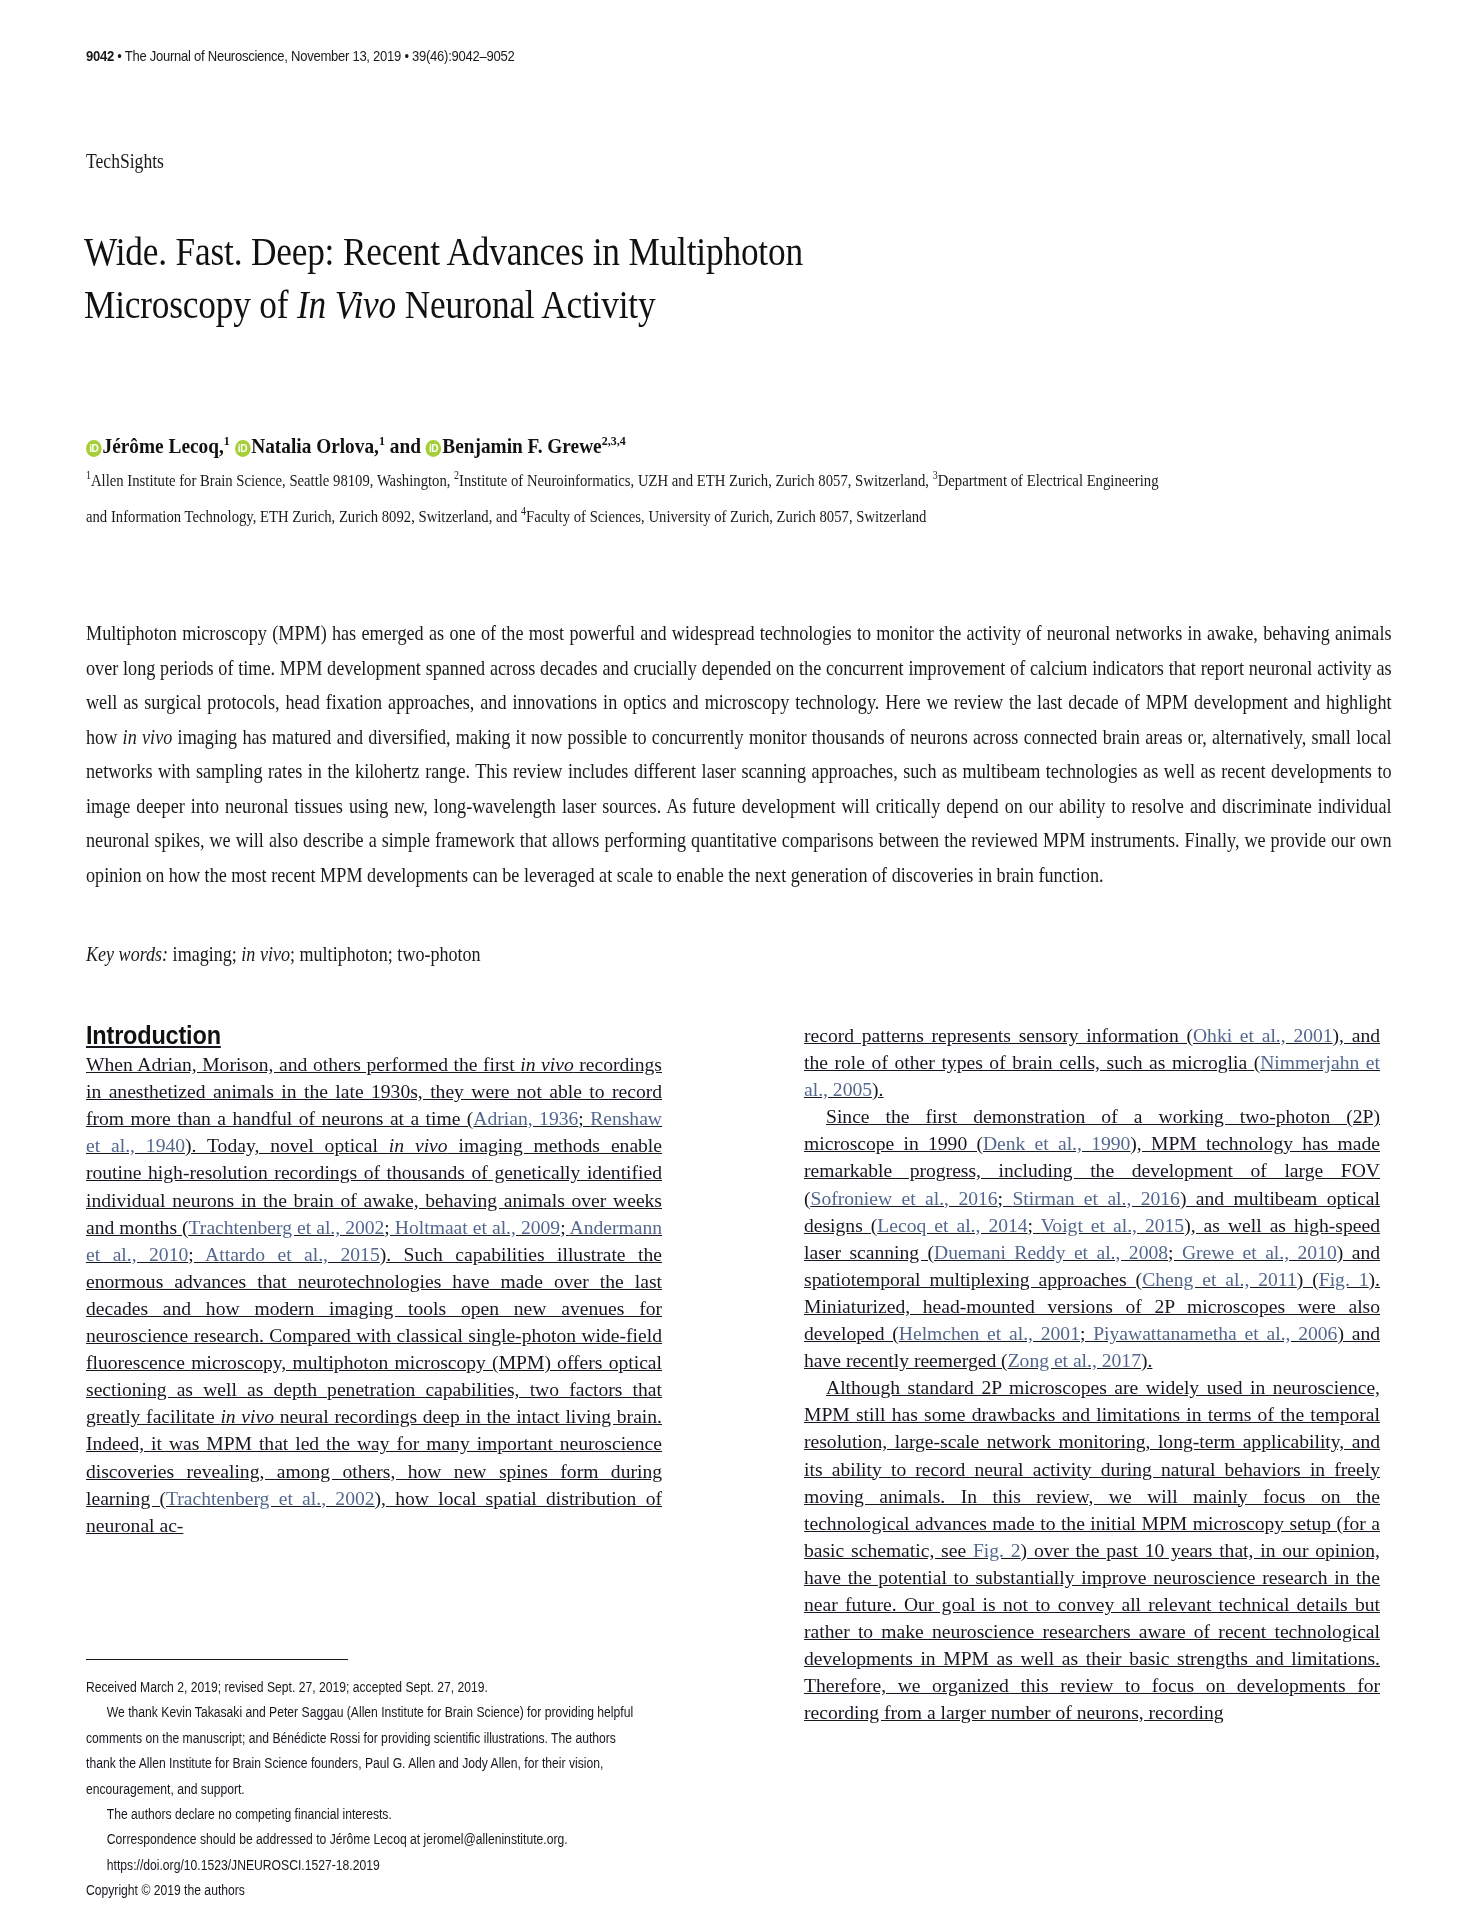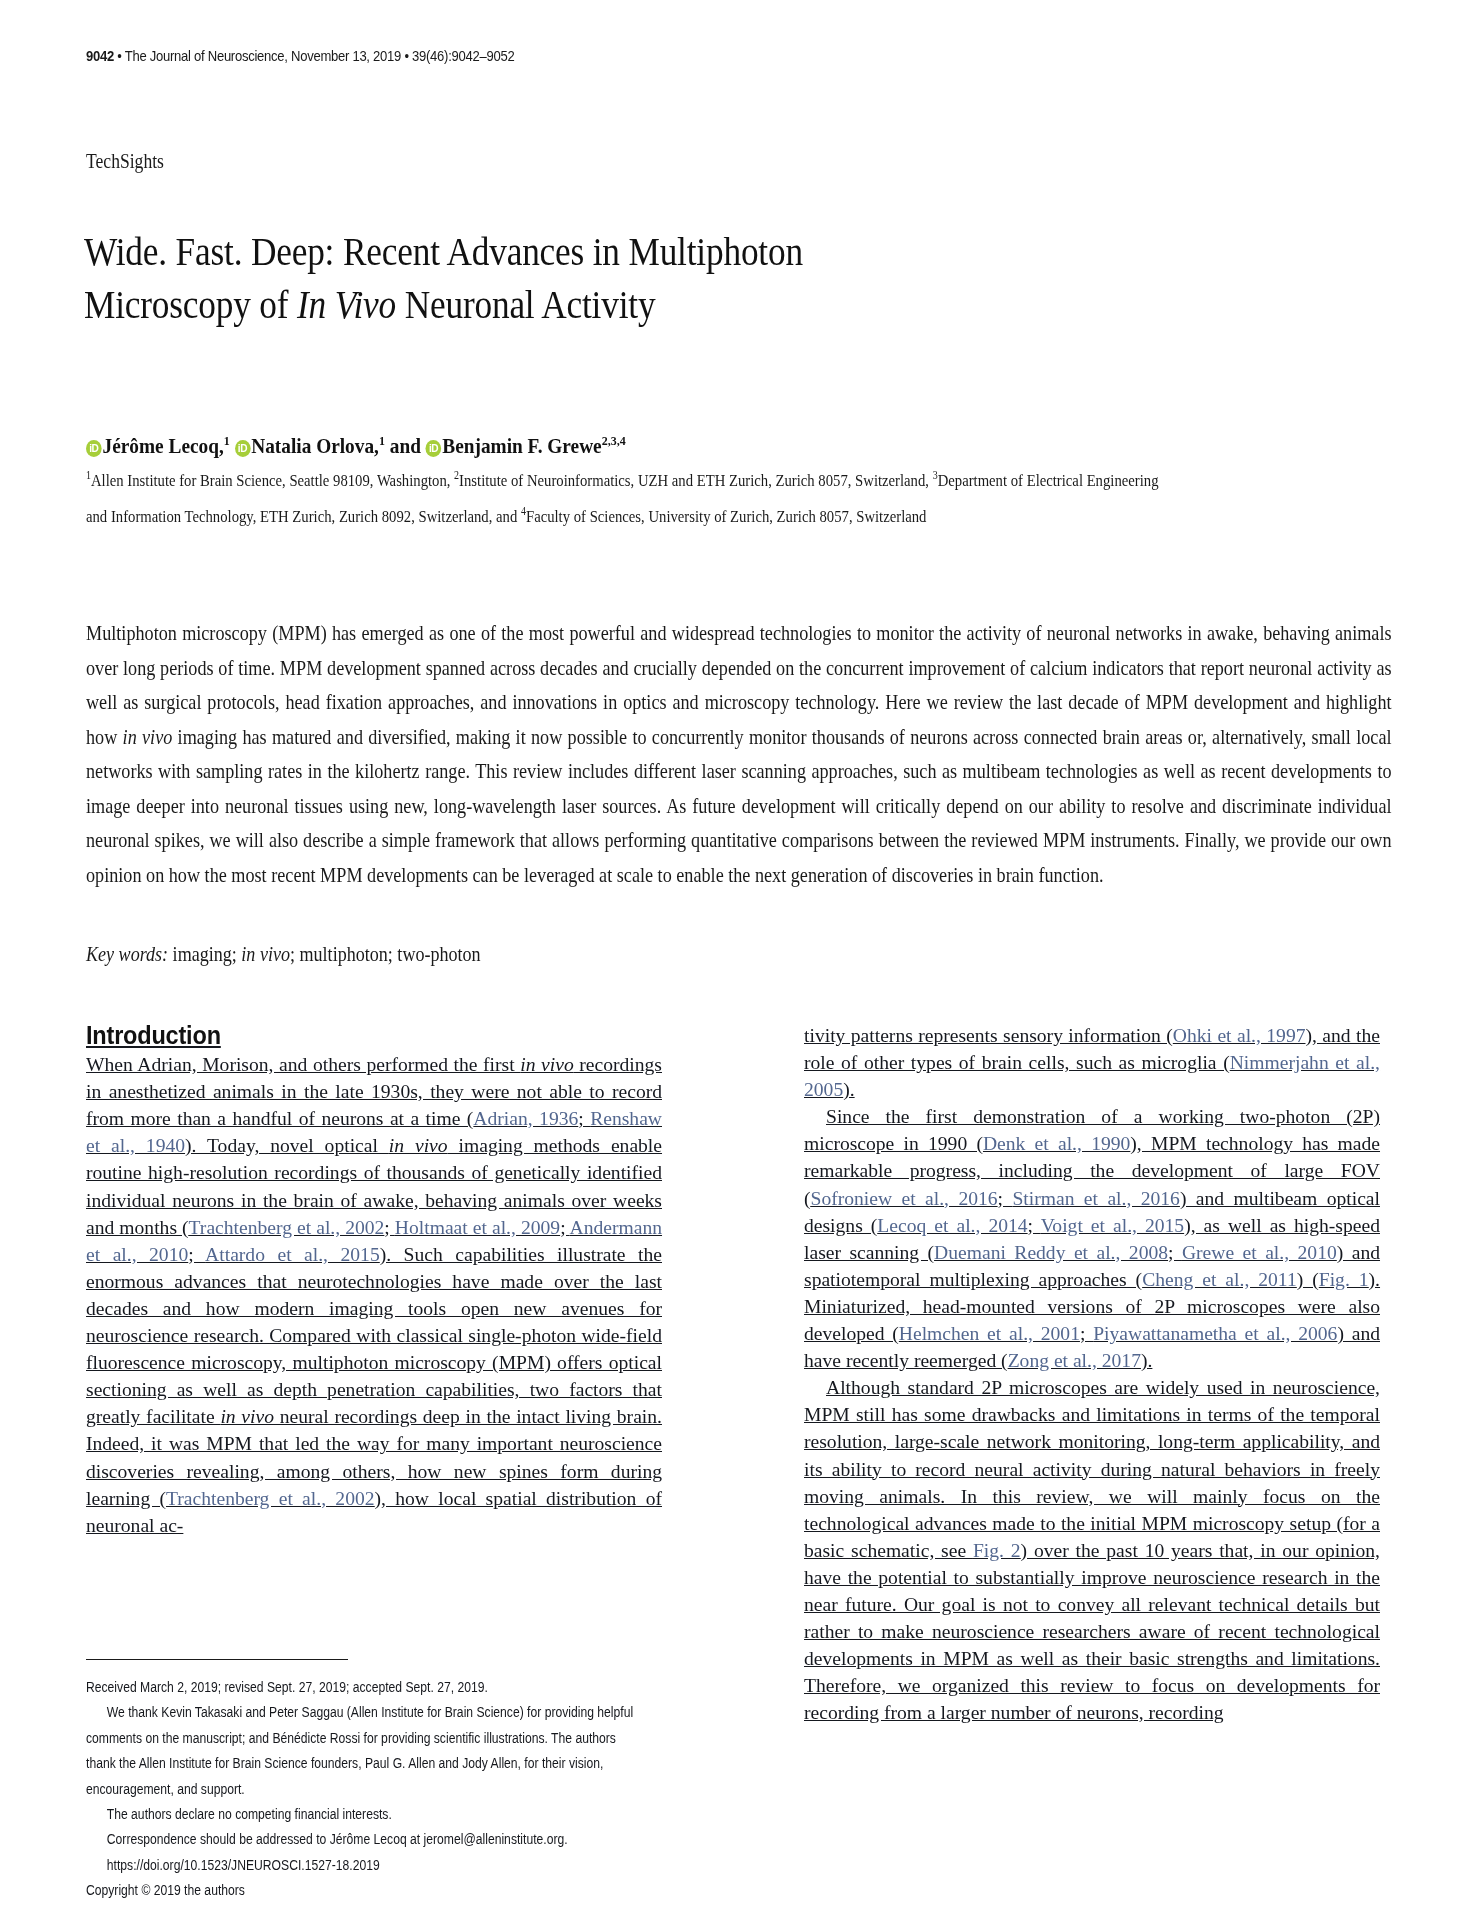--- a/index.html
+++ b/index.html
@@ -230,21 +230,21 @@
   <div class="abstract"><span>Multiphoton microscopy (MPM) has emerged as one of the most powerful and widespread technologies to monitor the activity of neuronal networks in awake, behaving animals over long periods of time. MPM development spanned across decades and crucially depended on the concurrent improvement of calcium indicators that report neuronal activity as well as surgical protocols, head fixation approaches, and innovations in optics and microscopy technology. Here we review the last decade of MPM development and highlight how </span><span class="it">in vivo</span><span> imaging has matured and diversified, making it now possible to concurrently monitor thousands of neurons across connected brain areas or, alternatively, small local networks with sampling rates in the kilohertz range. This review includes different laser scanning approaches, such as multibeam technologies as well as recent developments to image deeper into neuronal tissues using new, long-wavelength laser sources. As future development will critically depend on our ability to resolve and discriminate individual neuronal spikes, we will also describe a simple framework that allows performing quantitative comparisons between the reviewed MPM instruments. Finally, we provide our own opinion on how the most recent MPM developments can be leveraged at scale to enable the next generation of discoveries in brain function.</span></div>
 
   <div class="keywords"><span class="lbl">Key words:</span><span>  imaging; </span><span class="it">in vivo</span><span>; multiphoton; two-photon</span></div>
 
   <div class="col left">
     <h2 class="secHead">Introduction</h2>
     <p><span>When Adrian, Morison, and others performed the first </span><span class="it">in vivo</span><span> recordings in anesthetized animals in the late 1930s, they were not able to record from more than a handful of neurons at a time (</span><span class="cite">Adrian, 1936</span><span>; </span><span class="cite">Renshaw et al., 1940</span><span>). Today, novel optical </span><span class="it">in vivo</span><span> imaging methods enable routine high-resolution recordings of thousands of genetically identified individual neurons in the brain of awake, behaving animals over weeks and months (</span><span class="cite">Trachtenberg et al., 2002</span><span>; </span><span class="cite">Holtmaat et al., 2009</span><span>; </span><span class="cite">Andermann et al., 2010</span><span>; </span><span class="cite">Attardo et al., 2015</span><span>). Such capabilities illustrate the enormous advances that neurotechnologies have made over the last decades and how modern imaging tools open new avenues for neuroscience research. Compared with classical single-photon wide-field fluorescence microscopy, multiphoton microscopy (MPM) offers optical sectioning as well as depth penetration capabilities, two factors that greatly facilitate </span><span class="it">in vivo</span><span> neural recordings deep in the intact living brain. Indeed, it was MPM that led the way for many important neuroscience discoveries revealing, among others, how new spines form during learning (</span><span class="cite">Trachtenberg et al., 2002</span><span>), how local spatial distribution of neuronal ac-</span></p>
   </div>
 
   <div class="col right">
-    <p><span>tivity patterns represents sensory information (</span><span class="cite">Ohki et al., 1997</span><span>), and the role of other types of brain cells, such as microglia (</span><span class="cite">Nimmerjahn et al., 2005</span><span>).</span></p>
+    <p><span>record patterns represents sensory information (</span><span class="cite">Ohki et al., 2001</span><span>), and the role of other types of brain cells, such as microglia (</span><span class="cite">Nimmerjahn et al., 2005</span><span>).</span></p>
     <p class="ind"><span>Since the first demonstration of a working two-photon (2P) microscope in 1990 (</span><span class="cite">Denk et al., 1990</span><span>), MPM technology has made remarkable progress, including the development of large FOV (</span><span class="cite">Sofroniew et al., 2016</span><span>; </span><span class="cite">Stirman et al., 2016</span><span>) and multibeam optical designs (</span><span class="cite">Lecoq et al., 2014</span><span>; </span><span class="cite">Voigt et al., 2015</span><span>), as well as high-speed laser scanning (</span><span class="cite">Duemani Reddy et al., 2008</span><span>; </span><span class="cite">Grewe et al., 2010</span><span>) and spatiotemporal multiplexing approaches (</span><span class="cite">Cheng et al., 2011</span><span>) (</span><span class="figref">Fig. 1</span><span>). Miniaturized, head-mounted versions of 2P microscopes were also developed (</span><span class="cite">Helmchen et al., 2001</span><span>; </span><span class="cite">Piyawattanametha et al., 2006</span><span>) and have recently reemerged (</span><span class="cite">Zong et al., 2017</span><span>).</span></p>
     <p class="ind"><span>Although standard 2P microscopes are widely used in neuroscience, MPM still has some drawbacks and limitations in terms of the temporal resolution, large-scale network monitoring, long-term applicability, and its ability to record neural activity during natural behaviors in freely moving animals. In this review, we will mainly focus on the technological advances made to the initial MPM microscopy setup (for a basic schematic, see </span><span class="figref">Fig. 2</span><span>) over the past 10 years that, in our opinion, have the potential to substantially improve neuroscience research in the near future. Our goal is not to convey all relevant technical details but rather to make neuroscience researchers aware of recent technological developments in MPM as well as their basic strengths and limitations. Therefore, we organized this review to focus on developments for recording from a larger number of neurons, recording</span></p>
   </div>
 
   <div class="rule"></div>
   <div class="footnote">
     <p>Received March 2, 2019; revised Sept. 27, 2019; accepted Sept. 27, 2019.</p>
     <p class="ind">We thank Kevin Takasaki and Peter Saggau (Allen Institute for Brain Science) for providing helpful comments on the manuscript; and Bénédicte Rossi for providing scientific illustrations. The authors thank the Allen Institute for Brain Science founders, Paul G. Allen and Jody Allen, for their vision, encouragement, and support.</p>
     <p class="ind">The authors declare no competing financial interests.</p>
     <p class="ind">Correspondence should be addressed to Jérôme Lecoq at jeromel@alleninstitute.org.</p>

